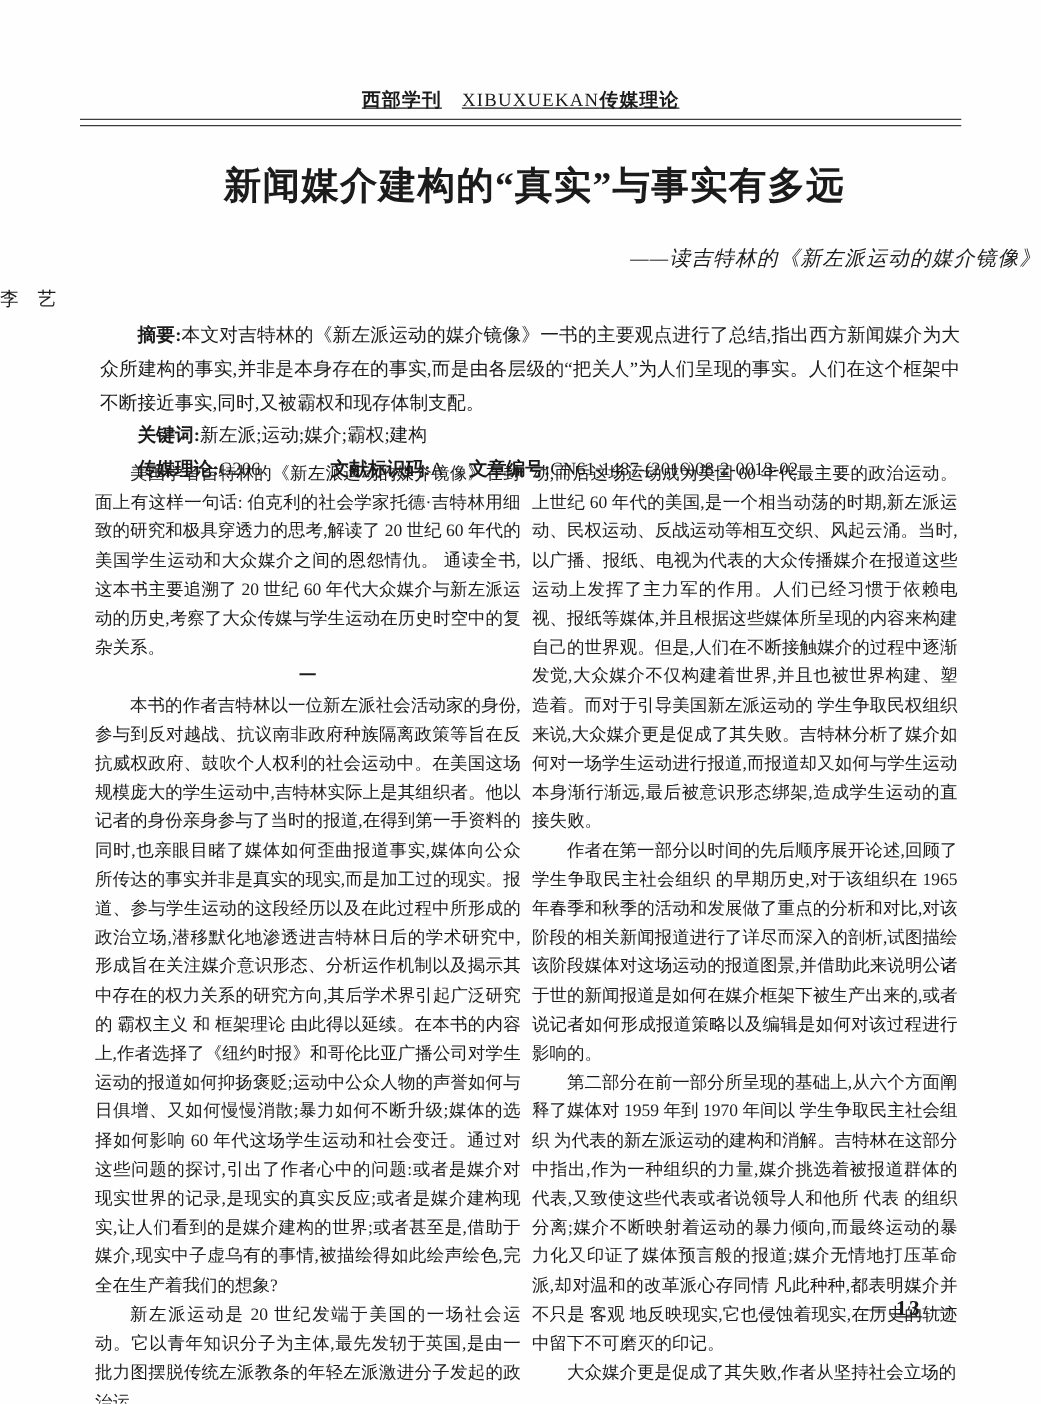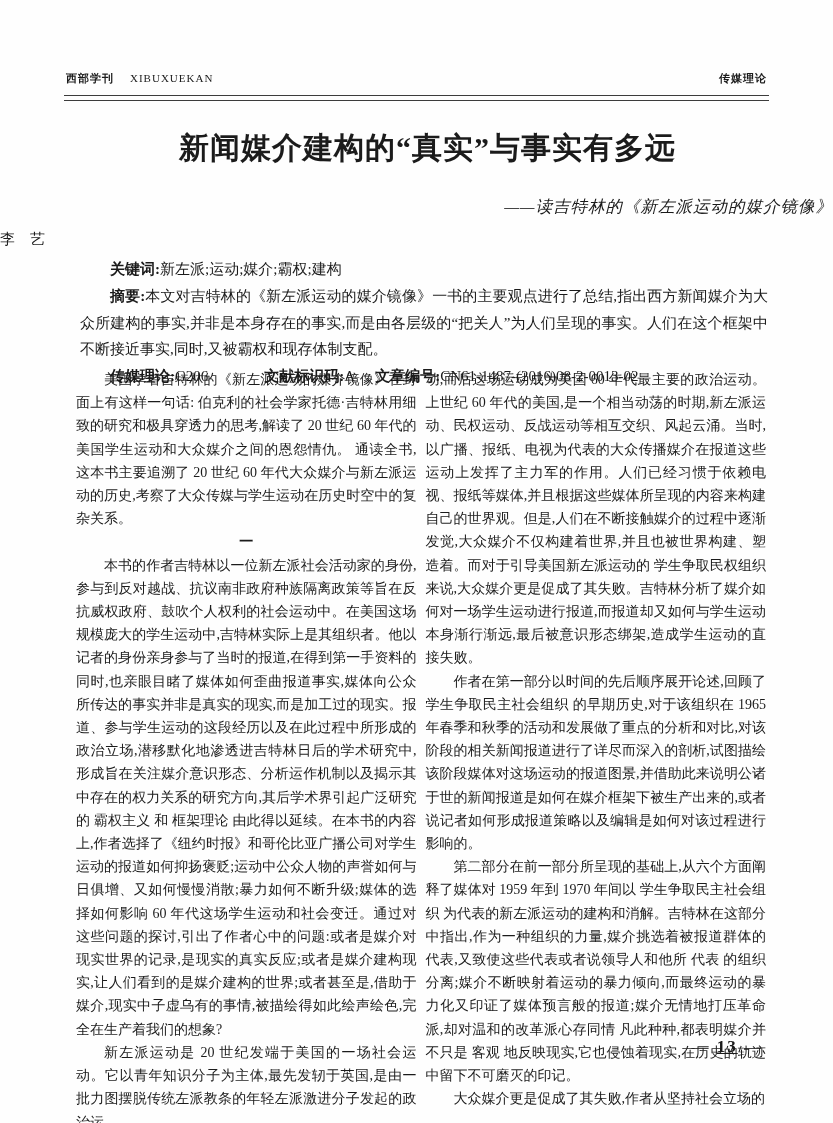--- a/index.html
+++ b/index.html
@@ -9,22 +9,23 @@
     height: 1123px;
     background: #fefefe;
     color: #1b1b1b;
     font-family: "Liberation Serif", "DejaVu Serif", serif;
     overflow: hidden;
   }
   
   .running-head {
     position: absolute;
     top: 71px; left: 66px; right: 66px;
-    display: flex; justify-content: space-between; align-items: baseline;
-    font-size: 11px;
+    display: flex; justify-content: center; align-items: baseline;
+    font-size: 15px;
+    text-decoration: underline;
   }
   .journal-cn {
     font-family: "Liberation Sans", "DejaVu Sans", sans-serif;
     font-weight: bold; letter-spacing: 1px;
   }
   .journal-en {
     margin-left: 16px; letter-spacing: 1px;
     font-family: "Liberation Serif", serif;
   }
   .head-right {
@@ -106,22 +107,22 @@
     <span class="head-right">传媒理论</span>
   </header>
 
   <div class="head-rule"></div>
 
   <h1 class="title">新闻媒介建构的“真实”与事实有多远</h1>
   <h2 class="subtitle">——读吉特林的《新左派运动的媒介镜像》</h2>
   <div class="author">李　艺</div>
 
   <section class="frontmatter">
+    <p class="fm-line"><span class="fm-label">摘要:</span><span>本文对吉特林的《新左派运动的媒介镜像》一书的主要观点进行了总结,指出西方新闻媒介为大众所建构的事实,并非是本身存在的事实,而是由各层级的“把关人”为人们呈现的事实。人们在这个框架中不断接近事实,同时,又被霸权和现存体制支配。</span></p>
     <p class="fm-line"><span class="fm-label">关键词:</span><span>新左派;运动;媒介;霸权;建构</span></p>
-    <p class="fm-line"><span class="fm-label">摘要:</span><span>本文对吉特林的《新左派运动的媒介镜像》一书的主要观点进行了总结,指出西方新闻媒介为大众所建构的事实,并非是本身存在的事实,而是由各层级的“把关人”为人们呈现的事实。人们在这个框架中不断接近事实,同时,又被霸权和现存体制支配。</span></p>
     <p class="fm-line meta">
       <span class="meta-item m1"><span class="fm-label">传媒理论:</span><span>G206</span></span><span class="meta-item m2"><span class="fm-label">文献标识码:</span><span>A</span></span><span class="meta-item"><span class="fm-label">文章编号:</span><span>CN61-1487-(2016)08-2-0013-02</span></span>
     </p>
   </section>
 
   <section class="columns">
     <div class="col">
       <p class="indent">美国学者吉特林的《新左派运动的媒介镜像》在封面上有这样一句话: 伯克利的社会学家托德·吉特林用细致的研究和极具穿透力的思考,解读了 20 世纪 60 年代的美国学生运动和大众媒介之间的恩怨情仇。 通读全书,这本书主要追溯了 20 世纪 60 年代大众媒介与新左派运动的历史,考察了大众传媒与学生运动在历史时空中的复杂关系。</p>
       <div class="sec-head">一</div>
       <p class="indent">本书的作者吉特林以一位新左派社会活动家的身份,参与到反对越战、抗议南非政府种族隔离政策等旨在反抗威权政府、鼓吹个人权利的社会运动中。在美国这场规模庞大的学生运动中,吉特林实际上是其组织者。他以记者的身份亲身参与了当时的报道,在得到第一手资料的同时,也亲眼目睹了媒体如何歪曲报道事实,媒体向公众所传达的事实并非是真实的现实,而是加工过的现实。报道、参与学生运动的这段经历以及在此过程中所形成的政治立场,潜移默化地渗透进吉特林日后的学术研究中,形成旨在关注媒介意识形态、分析运作机制以及揭示其中存在的权力关系的研究方向,其后学术界引起广泛研究的 霸权主义 和 框架理论 由此得以延续。在本书的内容上,作者选择了《纽约时报》和哥伦比亚广播公司对学生运动的报道如何抑扬褒贬;运动中公众人物的声誉如何与日俱增、又如何慢慢消散;暴力如何不断升级;媒体的选择如何影响 60 年代这场学生运动和社会变迁。通过对这些问题的探讨,引出了作者心中的问题:或者是媒介对现实世界的记录,是现实的真实反应;或者是媒介建构现实,让人们看到的是媒介建构的世界;或者甚至是,借助于媒介,现实中子虚乌有的事情,被描绘得如此绘声绘色,完全在生产着我们的想象?</p>

